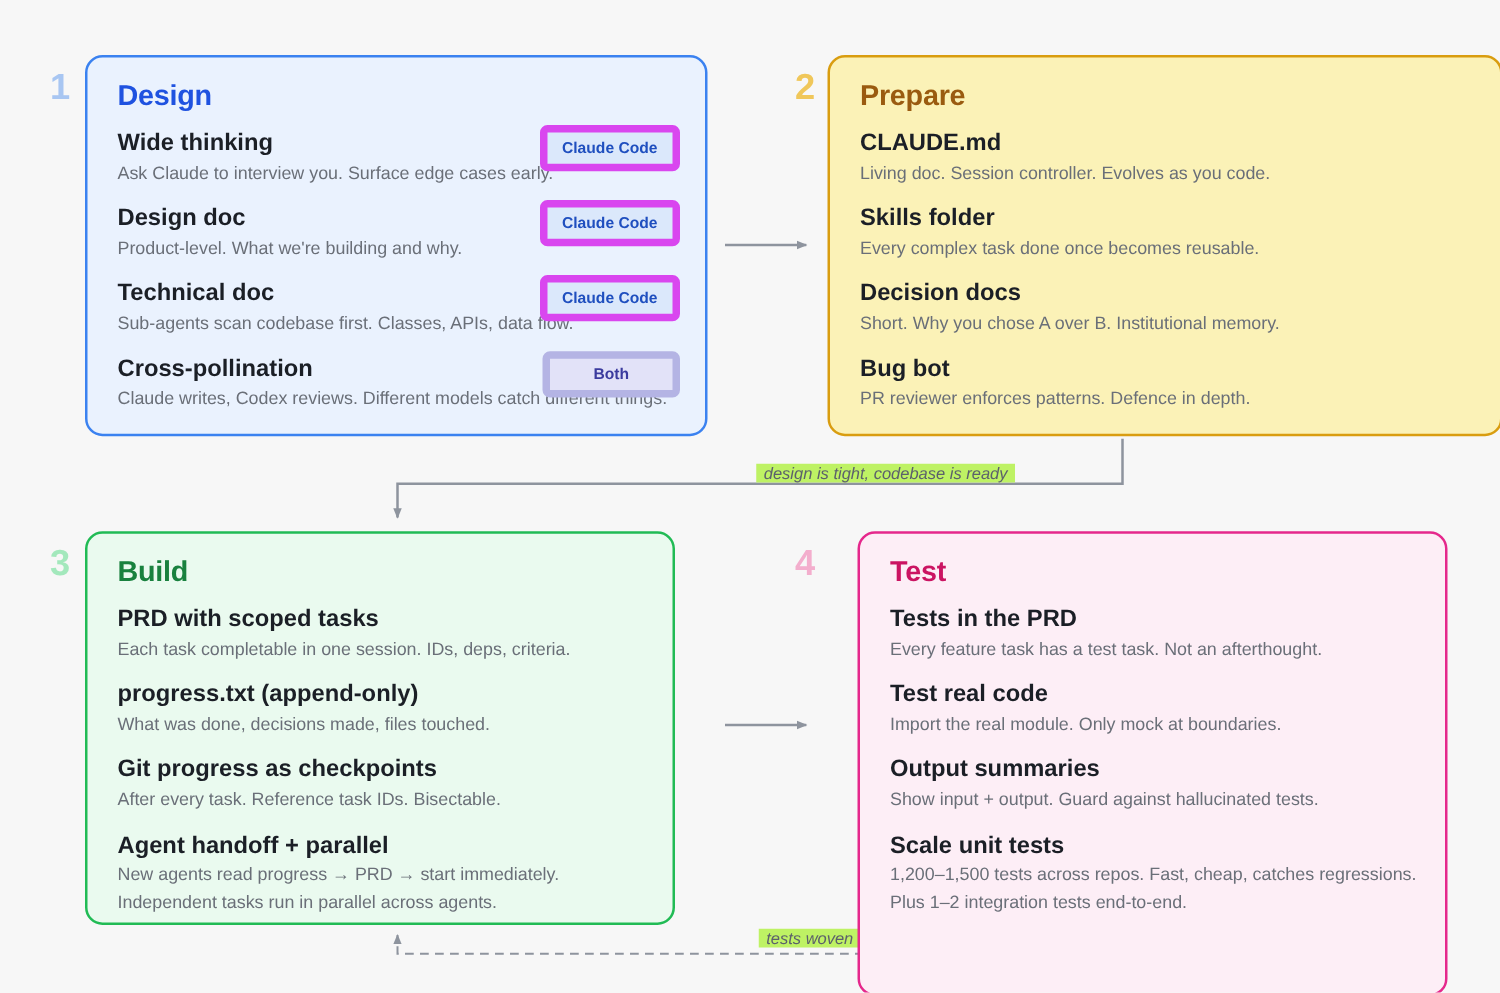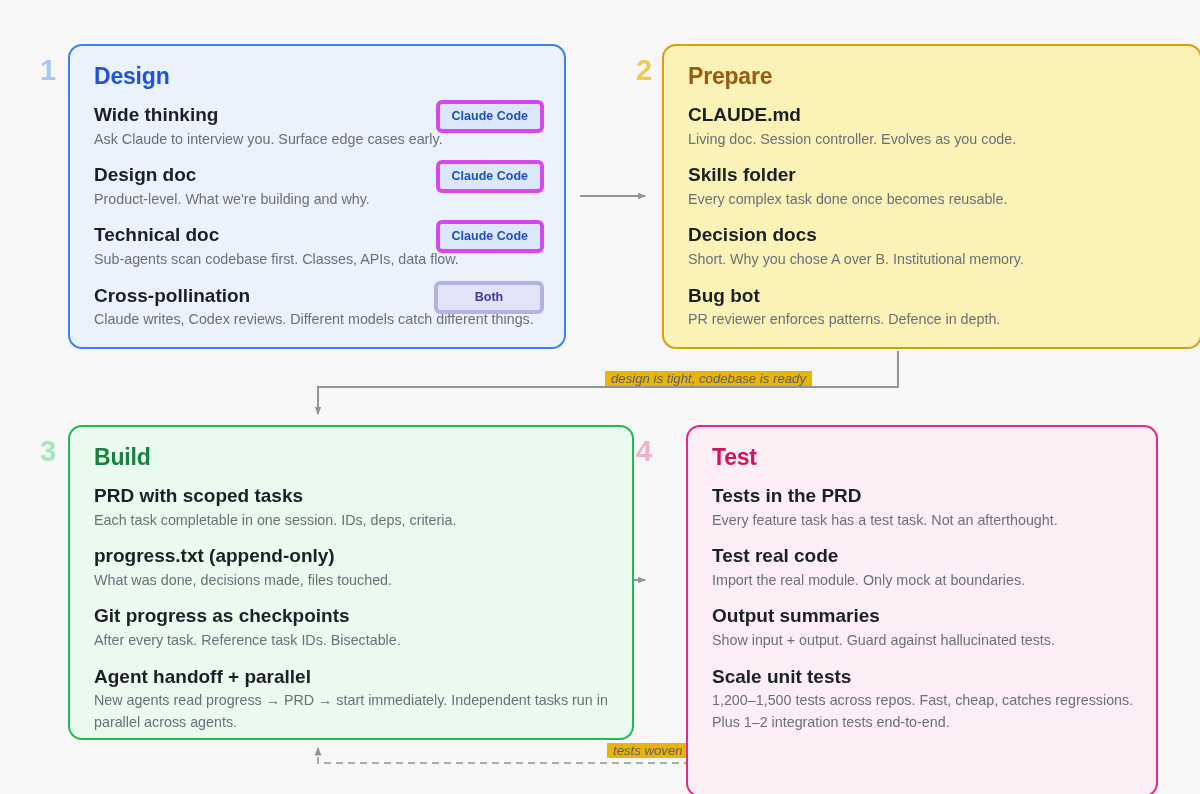--- a/index.html
+++ b/index.html
@@ -70,21 +70,21 @@
     position: absolute;
     top: -2px;
     right: 0;
     min-width: 90px;
     text-align: center;
     box-sizing: border-box;
     font-size: 12.5px;
     font-weight: bold;
     padding: 5px 12px 6px 12px;
     border-radius: 6px;
-    border: 4px solid #d946ef;
+    border: 6px solid #d946ef;
     background: #dbe8fb;
     color: #1f4fbf;
     white-space: nowrap;
   }
   .badge.both {
     background: #e2e2f8;
     border-color: #b4b4e4;
     color: #3b3b9e;
     min-width: 110px;
   }
@@ -102,21 +102,21 @@
   #card-prepare {
     left: 662px; top: 44px; width: 540px; height: 305px;
     background: #fbf2b7;
     border-color: #d99d10;
   }
   #card-prepare .card-title { color: #9a5b10; }
   #num-2 { left: 636px; top: 56px; color: #f0c75a; }
 
   
   #card-build {
-    left: 68px; top: 425px; width: 566px; height: 315px;
+    left: 68px; top: 425px; width: 472px; height: 315px;
     background: #eafaef;
     border-color: #21bb55;
   }
   #card-build .card-title { color: #19813e; }
   #num-3 { left: 40px; top: 437px; color: #a3e8bc; }
 
   
   #card-test {
     left: 686px; top: 425px; width: 472px; height: 372px;
     background: #fdeef6;
@@ -131,21 +131,21 @@
     left: 0; top: 0;
     width: 1200px; height: 794px;
     pointer-events: none;
   }
   .conn-label {
     position: absolute;
     font-size: 13.2px;
     font-style: italic;
     color: #5c616b;
     white-space: nowrap;
-    background: #eab308;
+    background: #bef264;
     padding: 0 6px;
   }
   #label-design-tight { left: 605px; top: 371px; }
   #label-tests-woven  { left: 607px; top: 743px; }
 </style>
 </head>
 <body>
 
 <div id="stage">
 

